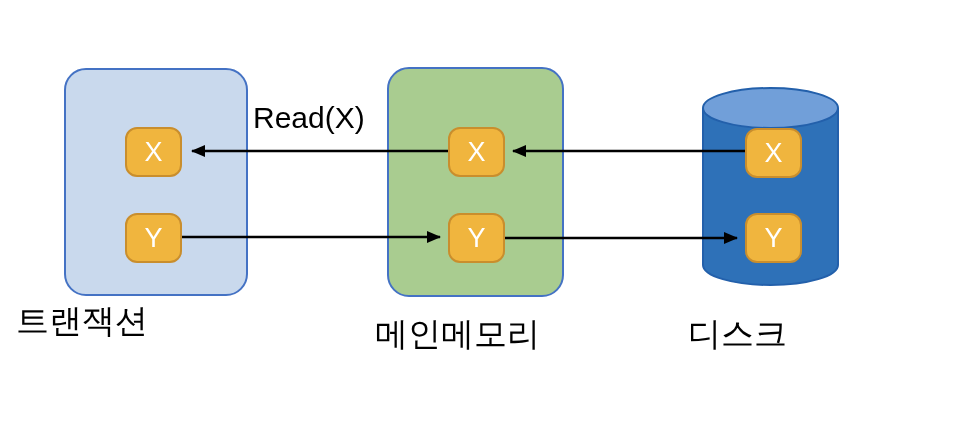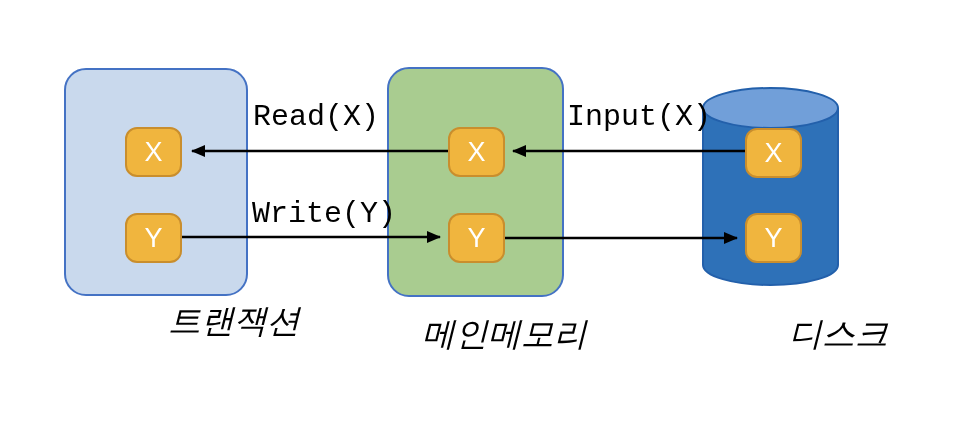--- a/index.html
+++ b/index.html
@@ -60,34 +60,32 @@
   .chip-mx { left: 448px; top: 127px; }
   .chip-my { left: 448px; top: 213px; }
   .chip-dx { left: 745px; top: 128px; }
   .chip-dy { left: 745px; top: 213px; }
   .arrow-label {
     position: absolute;
     color: #000000;
     font-size: 30px;
     line-height: 1.05;
     white-space: nowrap;
-    font-family: Liberation Mono, monospace;
   }
   .lbl-read   { left: 253px; top: 102px; }
   .lbl-write  { left: 252px; top: 199px; }
   .lbl-input  { left: 567px; top: 102px; }
   .lbl-output { left: 554px; top: 199px; }
   .caption {
     position: absolute;
     color: #000000;
     font-size: 33px;
     line-height: 39px;
-    text-align: right;
+    text-align: left;
     white-space: nowrap;
-    font-style: italic;
   }
   .cap-transaction { left: 16px;  top: 301px; width: 284px; }
   .cap-memory      { left: 375px; top: 314px; width: 212px; }
   .cap-disk        { left: 688px; top: 314px; width: 200px; }
 </style>
 </head>
 <body>
 
 <div class="stage">
 
@@ -125,22 +123,20 @@
     <span>Y</span>
   </div>
   <div class="chip chip-dx">
     <span>X</span>
   </div>
   <div class="chip chip-dy">
     <span>Y</span>
   </div>
 
   <div class="arrow-label lbl-read">Read(X)</div>
-  <div class="arrow-label lbl-write">Write(Y)</div>
-  <div class="arrow-label lbl-input">Input(X)</div>
 
   <div class="caption cap-transaction">
     <div>트랜잭션</div>
   </div>
   <div class="caption cap-memory">메인메모리</div>
   <div class="caption cap-disk">디스크</div>
 
 </div>
 
 </body></html>

